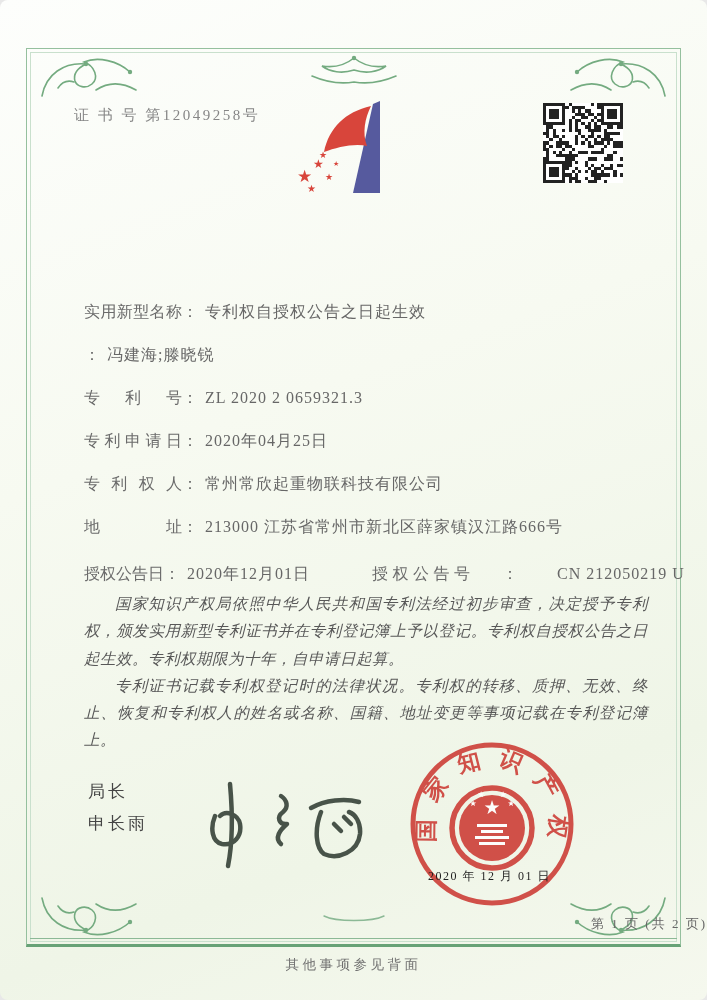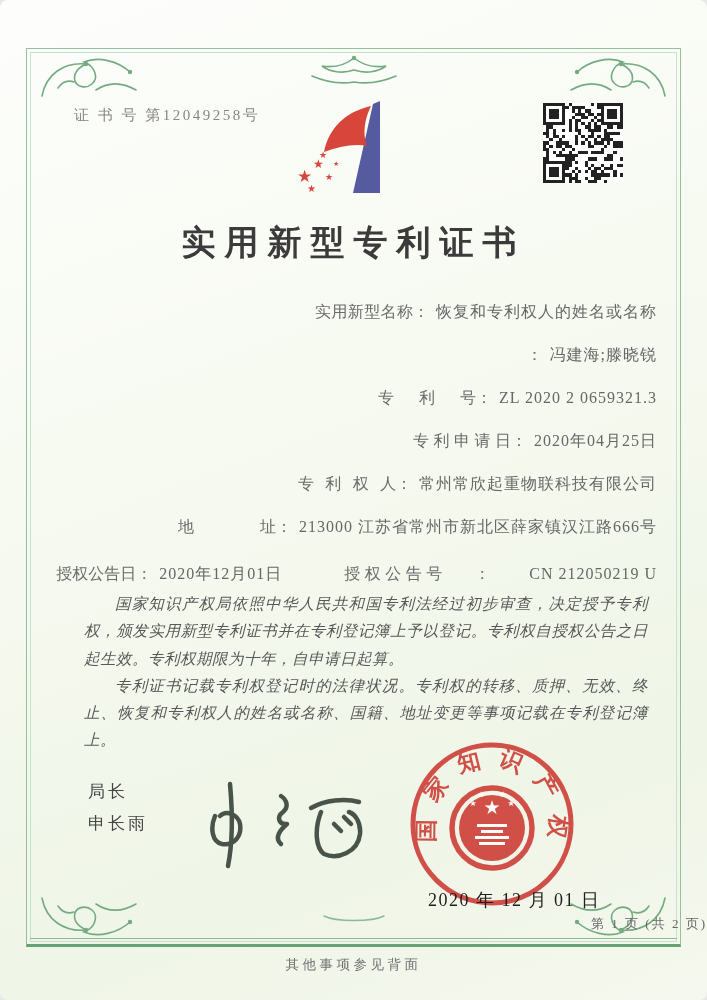--- a/index.html
+++ b/index.html
@@ -25,36 +25,36 @@
   .cert-no{position:absolute;left:74px;top:106px;font-size:15px;letter-spacing:2.5px;color:#868686;}
 
   .logo{position:absolute;left:283px;top:98px;width:124px;height:98px;}
   .qr{position:absolute;left:543px;top:103px;width:80px;height:80px;background:#fff;}
   .qr svg{width:100%;height:100%;fill:#222;}
 
   .title{position:absolute;left:0;right:0;top:220px;text-align:center;
     font-size:34px;font-weight:bold;letter-spacing:9px;color:#3b3b3b;}
 
   .fields{position:absolute;left:84px;top:297px;right:50px;font-size:16px;color:#666;}
-  .frow{display:flex;align-items:baseline;line-height:30px;margin-bottom:13px;white-space:nowrap;justify-content:flex-end;}
+  .frow{display:flex;align-items:baseline;line-height:30px;margin-bottom:13px;white-space:nowrap;}
   .flabel{display:inline-block;width:98px;text-align:justify;text-align-last:justify;color:#6b6b6b;}
   .fcolon{margin-right:7px;color:#6b6b6b;}
   .fvalue{letter-spacing:1px;color:#676767;}
   .grant-row{margin-top:17px;}
   .grant-second{margin-left:62px;display:inline-flex;align-items:baseline;gap:32px;}
 
   .paras{position:absolute;left:84px;top:590px;width:564px;font-size:15.5px;line-height:1.76;
     text-align:justify;color:#585858;font-style:italic;}
   .paras p{margin:0;text-indent:2em;letter-spacing:0.5px;}
 
   .signer{position:absolute;left:88px;top:776px;font-size:17px;color:#454545;letter-spacing:3px;line-height:32px;}
   .signature{position:absolute;left:195px;top:772px;width:190px;height:100px;z-index:1;}
 
   .seal{position:absolute;left:404px;top:736px;width:176px;height:176px;opacity:0.88;z-index:2;}
-  .seal-date{position:absolute;left:428px;top:868px;font-size:18px;color:#1e1e1e;letter-spacing:1.5px;z-index:3;margin-top:20px;}
+  .seal-date{position:absolute;left:428px;top:868px;font-size:12px;color:#1e1e1e;letter-spacing:1.5px;z-index:3;}
 
   .page-footer{position:absolute;left:0;right:0;top:915px;text-align:right;
     font-size:13px;color:#676767;letter-spacing:2px;}
   .back-note{position:absolute;left:0;right:0;top:956px;text-align:center;
     font-size:13.5px;color:#707070;letter-spacing:3.5px;}
 </style>
 </head>
 <body>
 
 <div class="page">
@@ -426,27 +426,26 @@
         <rect x="8" y="24" width="1" height="1"></rect>
         <rect x="10" y="24" width="1" height="1"></rect>
         <rect x="11" y="24" width="1" height="1"></rect>
         <rect x="14" y="24" width="1" height="1"></rect>
         <rect x="15" y="24" width="1" height="1"></rect>
         <rect x="16" y="24" width="1" height="1"></rect>
         <rect x="19" y="24" width="1" height="1"></rect>
       </svg>
   </div>
 
-  <div class="title">实用新型专利证书</div>
 
   <div class="fields">
     <div class="frow">
       <span class="flabel">实用新型名称</span>
         <span class="fcolon">：</span>
-        <span class="fvalue">恢复和专利权人的姓名或名称</span>
+        <span class="fvalue">专利权自授权公告之日起生效</span>
     </div>
     <div class="frow">
         <span class="fcolon">：</span>
         <span class="fvalue">冯建海;滕晓锐</span>
     </div>
     <div class="frow">
       <span class="flabel">专利号</span>
         <span class="fcolon">：</span>
         <span class="fvalue">ZL 2020 2 0659321.3</span>
     </div>

